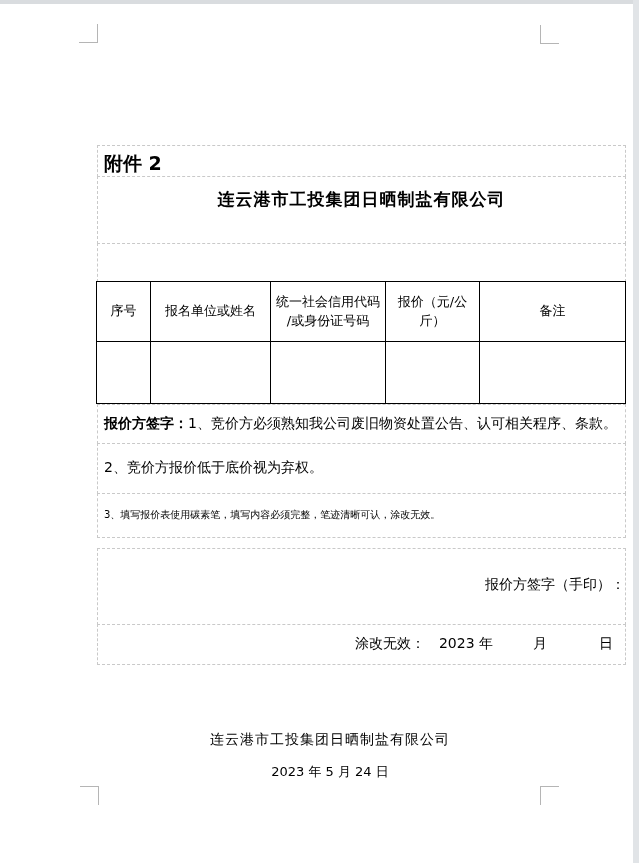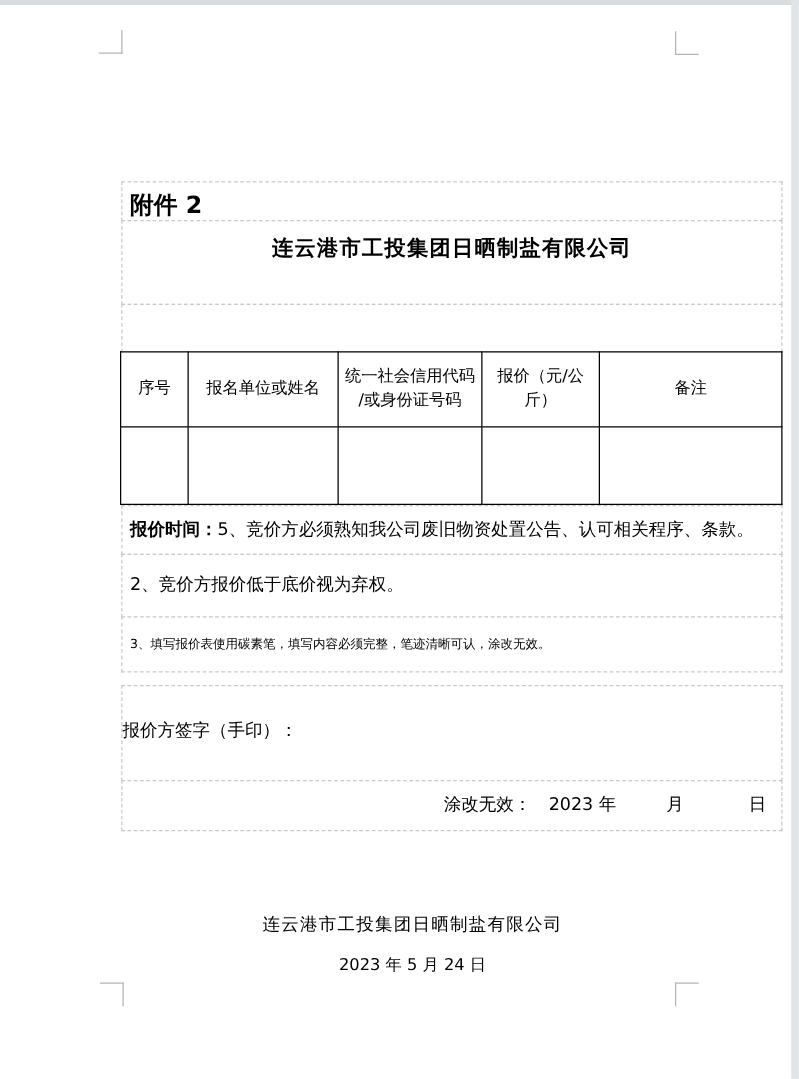--- a/index.html
+++ b/index.html
@@ -22,21 +22,21 @@
     position:absolute;left:97px;width:529px;box-sizing:border-box;
     border:1px dashed #c9c9c9;background:#fff;
   }
   .box-attach{top:145px;height:32px;padding:5px 0 0 6px;font-size:19px;font-weight:bold;}
   .box-title{top:176px;height:68px;padding-top:7px;text-align:center;}
   .title-line{font-size:17px;font-weight:bold;line-height:30px;letter-spacing:1px;}
   .box-empty{top:243px;height:39px;}
   .box-note1{top:404px;height:40px;padding:10px 0 0 6px;font-size:14px;}
   .box-note2{top:443px;height:51px;padding:15px 0 0 6px;font-size:14px;}
   .box-note3{top:493px;height:45px;padding:14px 0 0 6px;font-size:10px;}
-  .box-sig{top:548px;height:77px;padding-top:27px;text-align:left;font-size:14px;}
+  .box-sig{top:548px;height:77px;padding-top:27px;text-align:right;font-size:14px;}
   .box-time{top:624px;height:41px;padding:10px 12px 0 0;text-align:right;font-size:14px;}
   .note-label{font-weight:bold;}
   .time-year{margin-left:14px;}
   .time-month{margin-left:40px;}
   .time-day{margin-left:52px;}
   
   table.quote{
     position:absolute;left:96px;top:281px;border-collapse:collapse;
     table-layout:fixed;background:#fff;
   }
@@ -92,21 +92,21 @@
     <td></td>
     <td></td>
     <td></td>
     <td></td>
     <td></td>
   </tr>
 </tbody>
   </table>
 
 <div class="pbox box-note1">
-  <span class="note-label">报价时间：</span><span>5、竞价方必须熟知我公司废旧物资处置公告、认可相关程序、条款。</span>
+  <span class="note-label">报价方签字：</span><span>1、竞价方必须熟知我公司废旧物资处置公告、认可相关程序、条款。</span>
 </div>
 <div class="pbox box-note2">2、竞价方报价低于底价视为弃权。</div>
 <div class="pbox box-note3">3、填写报价表使用碳素笔，填写内容必须完整，笔迹清晰可认，涂改无效。</div>
 
 <div class="pbox box-sig">报价方签字（手印）：</div>
 
 <div class="pbox box-time">
   <span>涂改无效：</span><span class="time-year">2023 年</span><span class="time-month">月</span><span class="time-day">日</span>
 </div>
 

